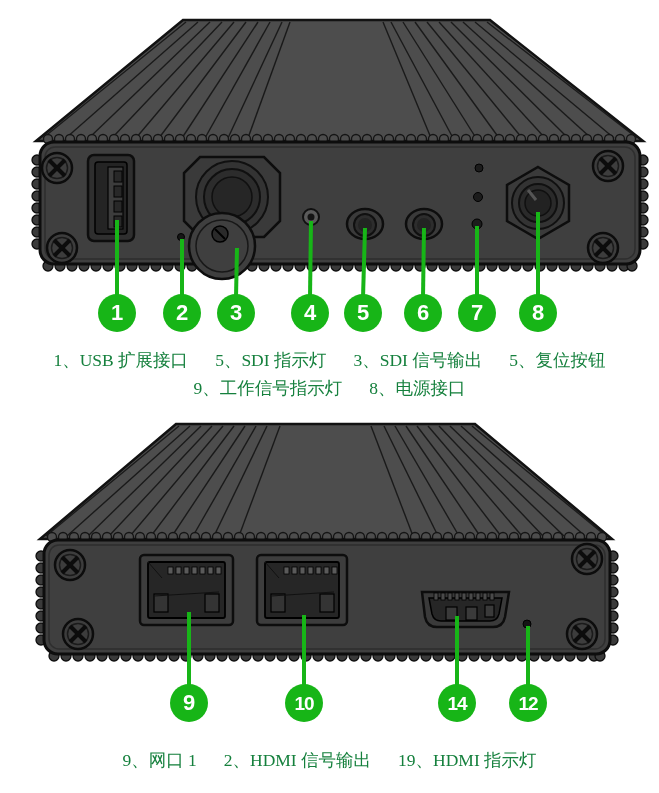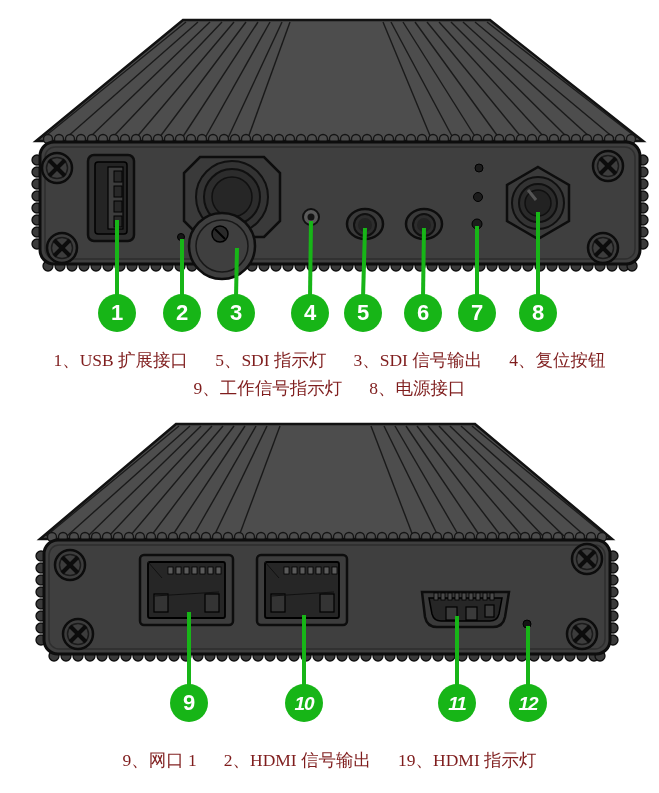--- a/index.html
+++ b/index.html
@@ -8,23 +8,23 @@
     font-family:"Liberation Serif","DejaVu Serif",serif;
   }
   .canvas svg{position:absolute;left:0;top:0;}
   .callout{
     position:absolute;width:38px;height:38px;border-radius:50%;
     background:#17b517;color:#ffffff;
     display:flex;align-items:center;justify-content:center;
     font-family:"Liberation Sans","DejaVu Sans",sans-serif;
     font-weight:700;font-size:22px;line-height:1;
   }
-  .callout.double{font-size:19px;letter-spacing:-1px;font-style:italic;}
+  .callout.double{font-size:19px;letter-spacing:-1px;}
   .caption{
-    position:absolute;left:0;right:0;color:#7f1d1d;
+    position:absolute;left:0;right:0;color:#15803d;
     font-size:17.5px;line-height:28px;text-align:center;
   }
   .cap-row{display:flex;justify-content:center;gap:27px;white-space:nowrap;}
 </style>
 </head>
 <body>
 
 <div class="canvas">
 
 <svg width="659" height="793" viewBox="0 0 659 793">
@@ -498,29 +498,29 @@
 <div class="callout" style="left:163px;top:294px">2</div>
 <div class="callout" style="left:217px;top:294px">3</div>
 <div class="callout" style="left:291px;top:294px">4</div>
 <div class="callout" style="left:344px;top:294px">5</div>
 <div class="callout" style="left:404px;top:294px">6</div>
 <div class="callout" style="left:458px;top:294px">7</div>
 <div class="callout" style="left:519px;top:294px">8</div>
 
 <div class="callout" style="left:170px;top:684px">9</div>
 <div class="callout double" style="left:285px;top:684px">10</div>
-<div class="callout double" style="left:438px;top:684px">11</div>
+<div class="callout double" style="left:438px;top:684px">14</div>
 <div class="callout double" style="left:509px;top:684px">12</div>
 
 <div class="caption" style="top:346px">
   <div class="cap-row">
     <span>1、USB 扩展接口</span>
     <span>5、SDI 指示灯</span>
     <span>3、SDI 信号输出</span>
-    <span>4、复位按钮</span>
+    <span>5、复位按钮</span>
   </div>
   <div class="cap-row">
     <span>9、工作信号指示灯</span>
     <span>8、电源接口</span>
   </div>
 </div>
 
 <div class="caption" style="top:746px">
   <div class="cap-row">
     <span>9、网口 1</span>

